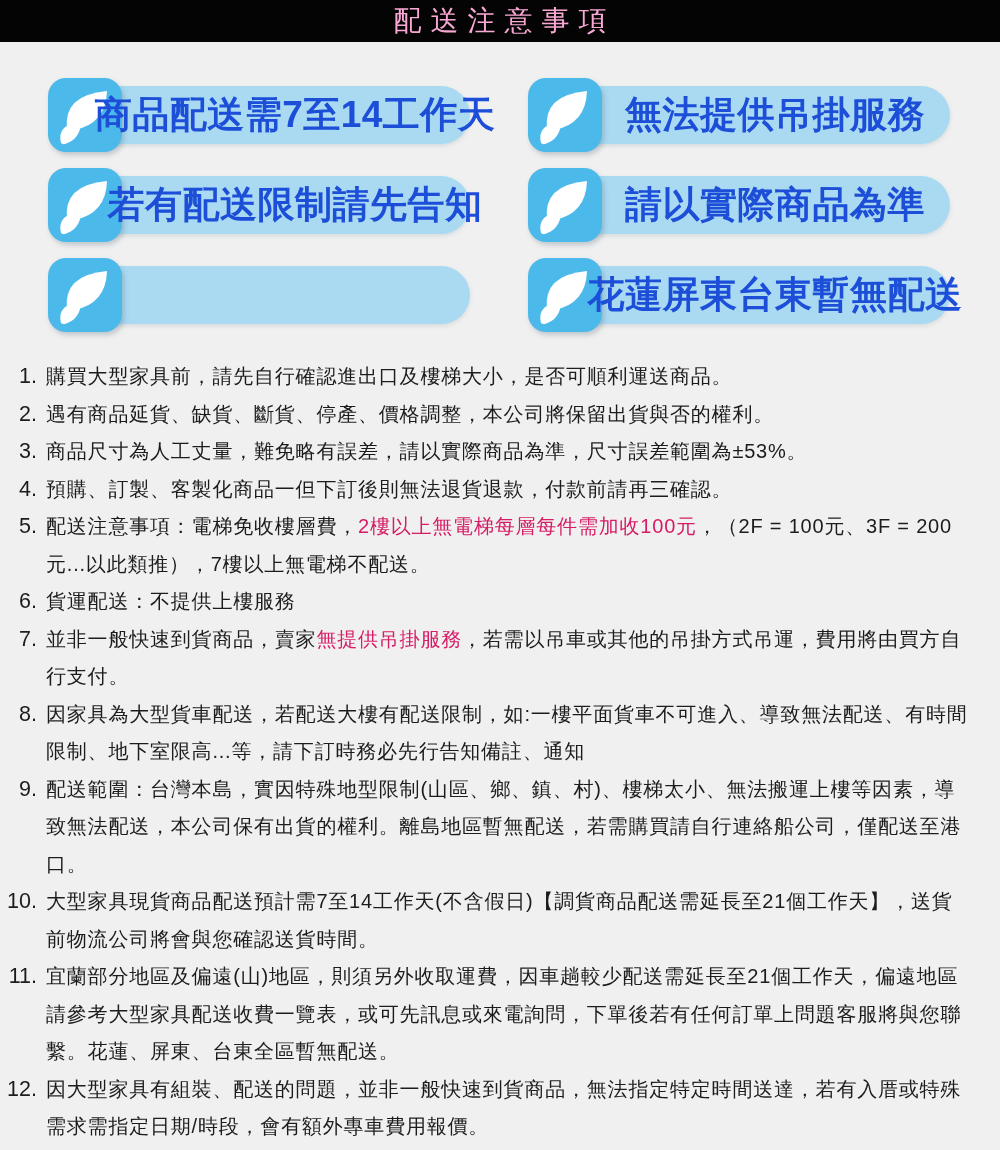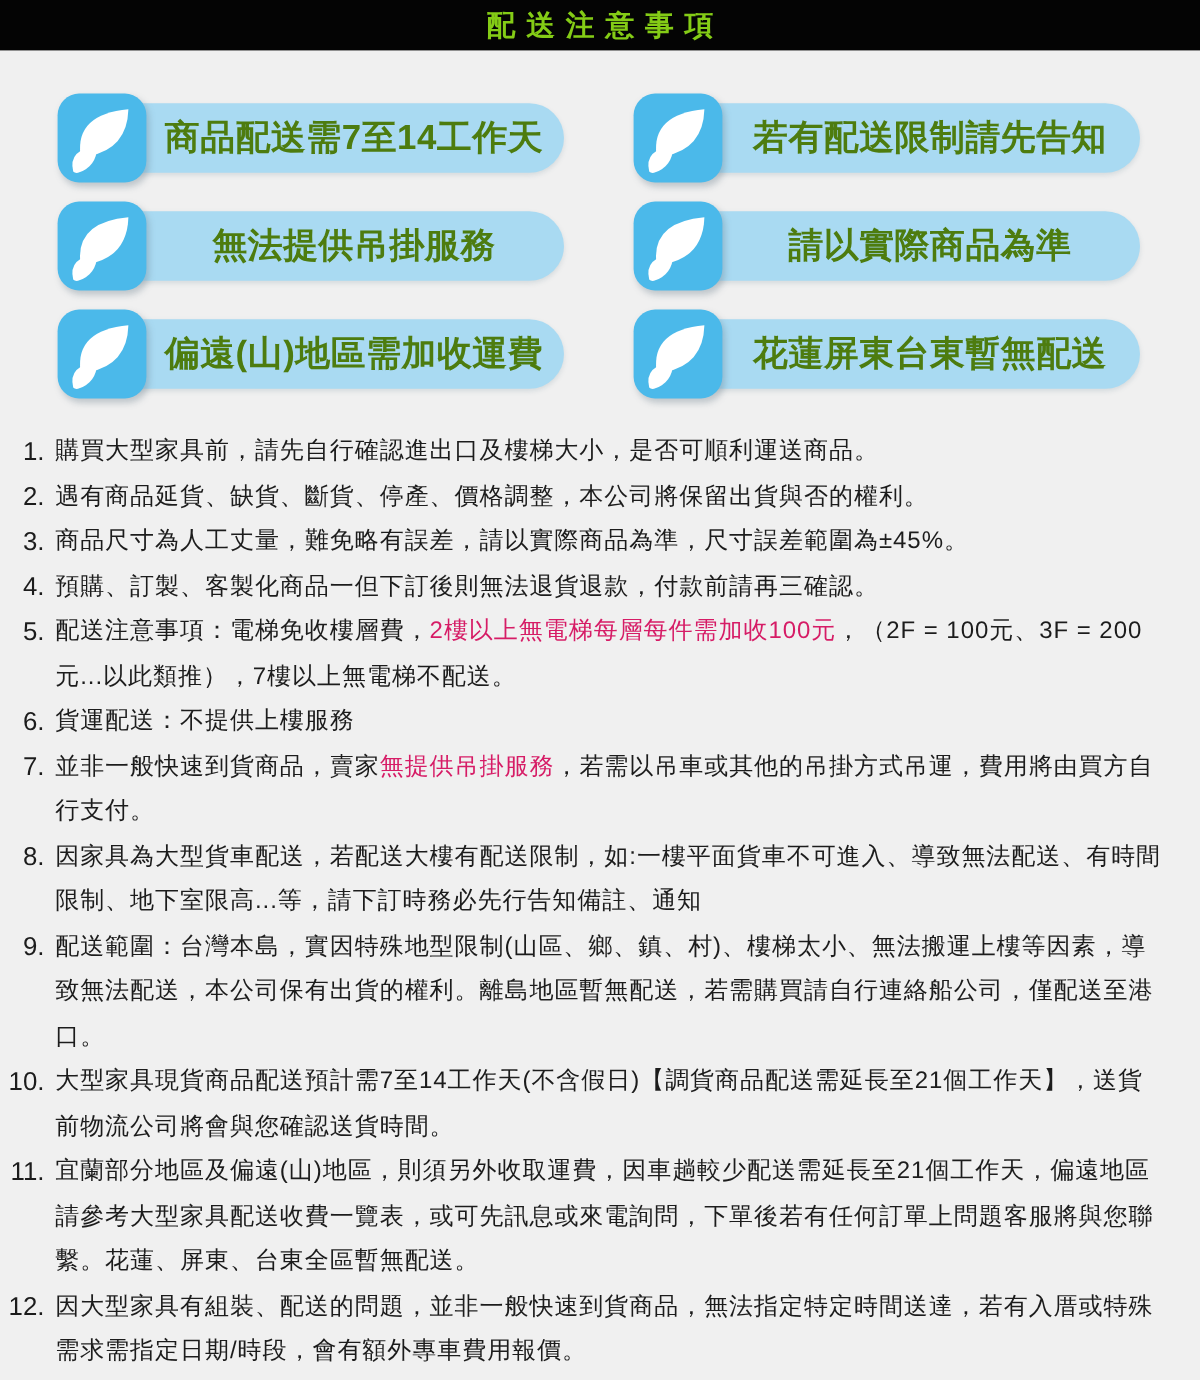--- a/index.html
+++ b/index.html
@@ -16,23 +16,23 @@
 
   
   .header {
     height: 42px;
     background: var(--header-bg, #000);
     display: flex;
     align-items: center;
     justify-content: center;
   }
   .header .title {
-    color: #84cc16;
-    font-size: 24px;
-    font-weight: 700;
+    color: #f9a8d4;
+    font-size: 28px;
+    font-weight: 400;
     letter-spacing: 9px;
     text-indent: 9px;
   }
 
   
   .badge-grid {
     display: grid;
     grid-template-columns: 422px 422px;
     column-gap: 58px;
     row-gap: 16px;
@@ -58,24 +58,24 @@
     background: var(--icon-bg, #4bb9ea);
     box-shadow: 2px 3px 5px rgba(100,120,135,0.35);
   }
   .badge .icon-box svg { position: absolute; inset: 0; }
   .badge .label {
     position: absolute;
     left: 78px; right: 6px; top: 8px; bottom: 8px;
     display: flex;
     align-items: center;
     justify-content: center;
-    font-size: 29px;
+    font-size: 37px;
     font-weight: 700;
     letter-spacing: 0.5px;
-    color: #4d7c0f;
+    color: #1d4ed8;
     white-space: nowrap;
   }
 
   
   .notice-list {
     margin-top: 26px;
     padding-right: 28px;
   }
   .notice-item {
     display: flex;
@@ -122,54 +122,53 @@
   </div>
 
   <div class="badge">
     <div class="pill"></div>
     <div class="icon-box">
       <svg viewBox="0 0 74 74" width="74" height="74" aria-hidden="true">
         <path d="M19 51 Q15 17 59 13 Q58 46 26 52 Q21 52.5 19 51 Z" fill="#ffffff"></path>
         <path d="M13 65 Q8.5 46 33 44 Q32.5 61 17 66 Q14.5 66.5 13 65 Z" fill="#ffffff"></path>
       </svg>
     </div>
+    <div class="label">無法提供吊掛服務</div>
+  </div>
+
+  <div class="badge">
+    <div class="pill"></div>
+    <div class="icon-box">
+      <svg viewBox="0 0 74 74" width="74" height="74" aria-hidden="true">
+        <path d="M19 51 Q15 17 59 13 Q58 46 26 52 Q21 52.5 19 51 Z" fill="#ffffff"></path>
+        <path d="M13 65 Q8.5 46 33 44 Q32.5 61 17 66 Q14.5 66.5 13 65 Z" fill="#ffffff"></path>
+      </svg>
+    </div>
     <div class="label">若有配送限制請先告知</div>
   </div>
 
   <div class="badge">
     <div class="pill"></div>
     <div class="icon-box">
       <svg viewBox="0 0 74 74" width="74" height="74" aria-hidden="true">
         <path d="M19 51 Q15 17 59 13 Q58 46 26 52 Q21 52.5 19 51 Z" fill="#ffffff"></path>
         <path d="M13 65 Q8.5 46 33 44 Q32.5 61 17 66 Q14.5 66.5 13 65 Z" fill="#ffffff"></path>
       </svg>
     </div>
-    <div class="label">無法提供吊掛服務</div>
-  </div>
-
-  <div class="badge">
-    <div class="pill"></div>
-    <div class="icon-box">
-      <svg viewBox="0 0 74 74" width="74" height="74" aria-hidden="true">
-        <path d="M19 51 Q15 17 59 13 Q58 46 26 52 Q21 52.5 19 51 Z" fill="#ffffff"></path>
-        <path d="M13 65 Q8.5 46 33 44 Q32.5 61 17 66 Q14.5 66.5 13 65 Z" fill="#ffffff"></path>
-      </svg>
-    </div>
     <div class="label">請以實際商品為準</div>
   </div>
 
   <div class="badge">
     <div class="pill"></div>
     <div class="icon-box">
       <svg viewBox="0 0 74 74" width="74" height="74" aria-hidden="true">
         <path d="M19 51 Q15 17 59 13 Q58 46 26 52 Q21 52.5 19 51 Z" fill="#ffffff"></path>
         <path d="M13 65 Q8.5 46 33 44 Q32.5 61 17 66 Q14.5 66.5 13 65 Z" fill="#ffffff"></path>
       </svg>
     </div>
-    <div class="label">偏遠(山)地區需加收運費</div>
   </div>
 
   <div class="badge">
     <div class="pill"></div>
     <div class="icon-box">
       <svg viewBox="0 0 74 74" width="74" height="74" aria-hidden="true">
         <path d="M19 51 Q15 17 59 13 Q58 46 26 52 Q21 52.5 19 51 Z" fill="#ffffff"></path>
         <path d="M13 65 Q8.5 46 33 44 Q32.5 61 17 66 Q14.5 66.5 13 65 Z" fill="#ffffff"></path>
       </svg>
     </div>
@@ -183,21 +182,21 @@
     <p class="notice-text"><span>購買大型家具前，請先自行確認進出口及樓梯大小，是否可順利運送商品。</span></p>
   </div>
 
   <div class="notice-item">
     <span class="notice-number">2.</span>
     <p class="notice-text"><span>遇有商品延貨、缺貨、斷貨、停產、價格調整，本公司將保留出貨與否的權利。</span></p>
   </div>
 
   <div class="notice-item">
     <span class="notice-number">3.</span>
-    <p class="notice-text"><span>商品尺寸為人工丈量，難免略有誤差，請以實際商品為準，尺寸誤差範圍為±45%。</span></p>
+    <p class="notice-text"><span>商品尺寸為人工丈量，難免略有誤差，請以實際商品為準，尺寸誤差範圍為±53%。</span></p>
   </div>
 
   <div class="notice-item">
     <span class="notice-number">4.</span>
     <p class="notice-text"><span>預購、訂製、客製化商品一但下訂後則無法退貨退款，付款前請再三確認。</span></p>
   </div>
 
   <div class="notice-item">
     <span class="notice-number">5.</span>
     <p class="notice-text"><span>配送注意事項：電梯免收樓層費，</span><span class="hl">2樓以上無電梯每層每件需加收100元</span><span>，（2F = 100元、3F = 200元...以此類推），7樓以上無電梯不配送。</span></p>

